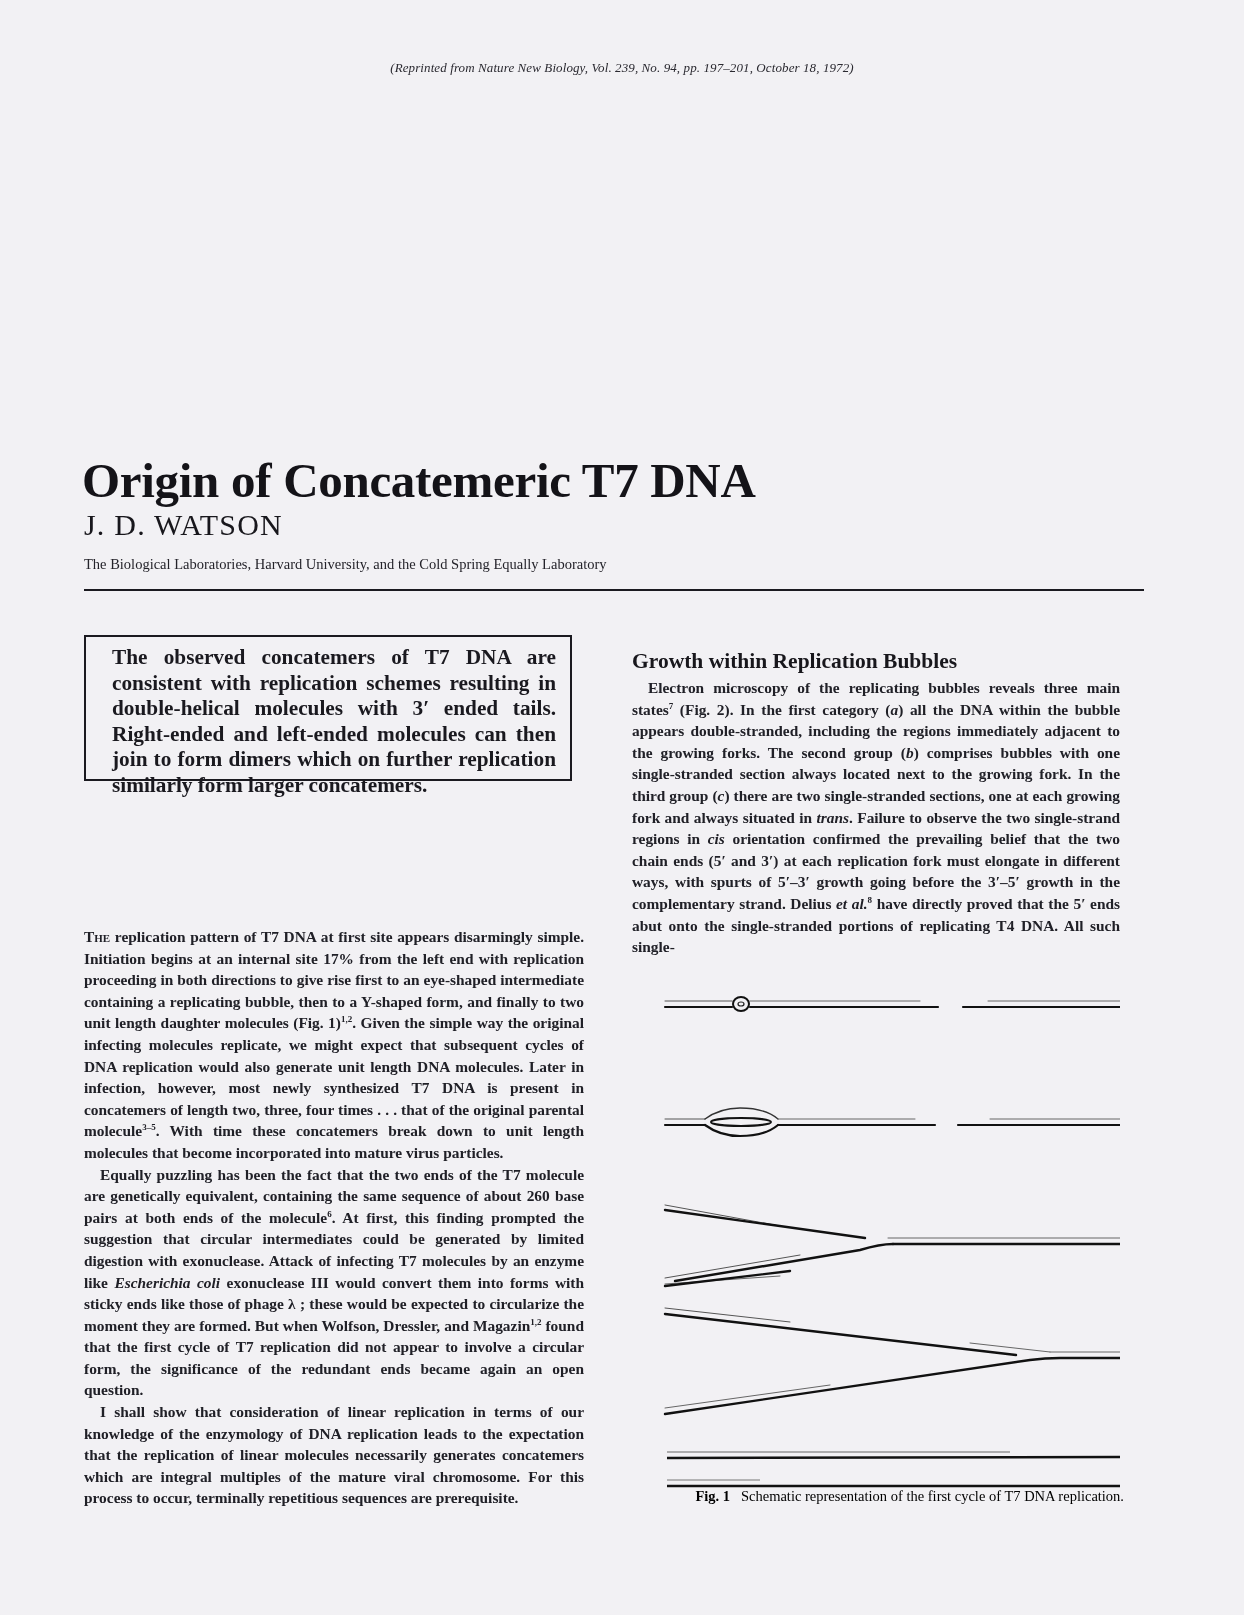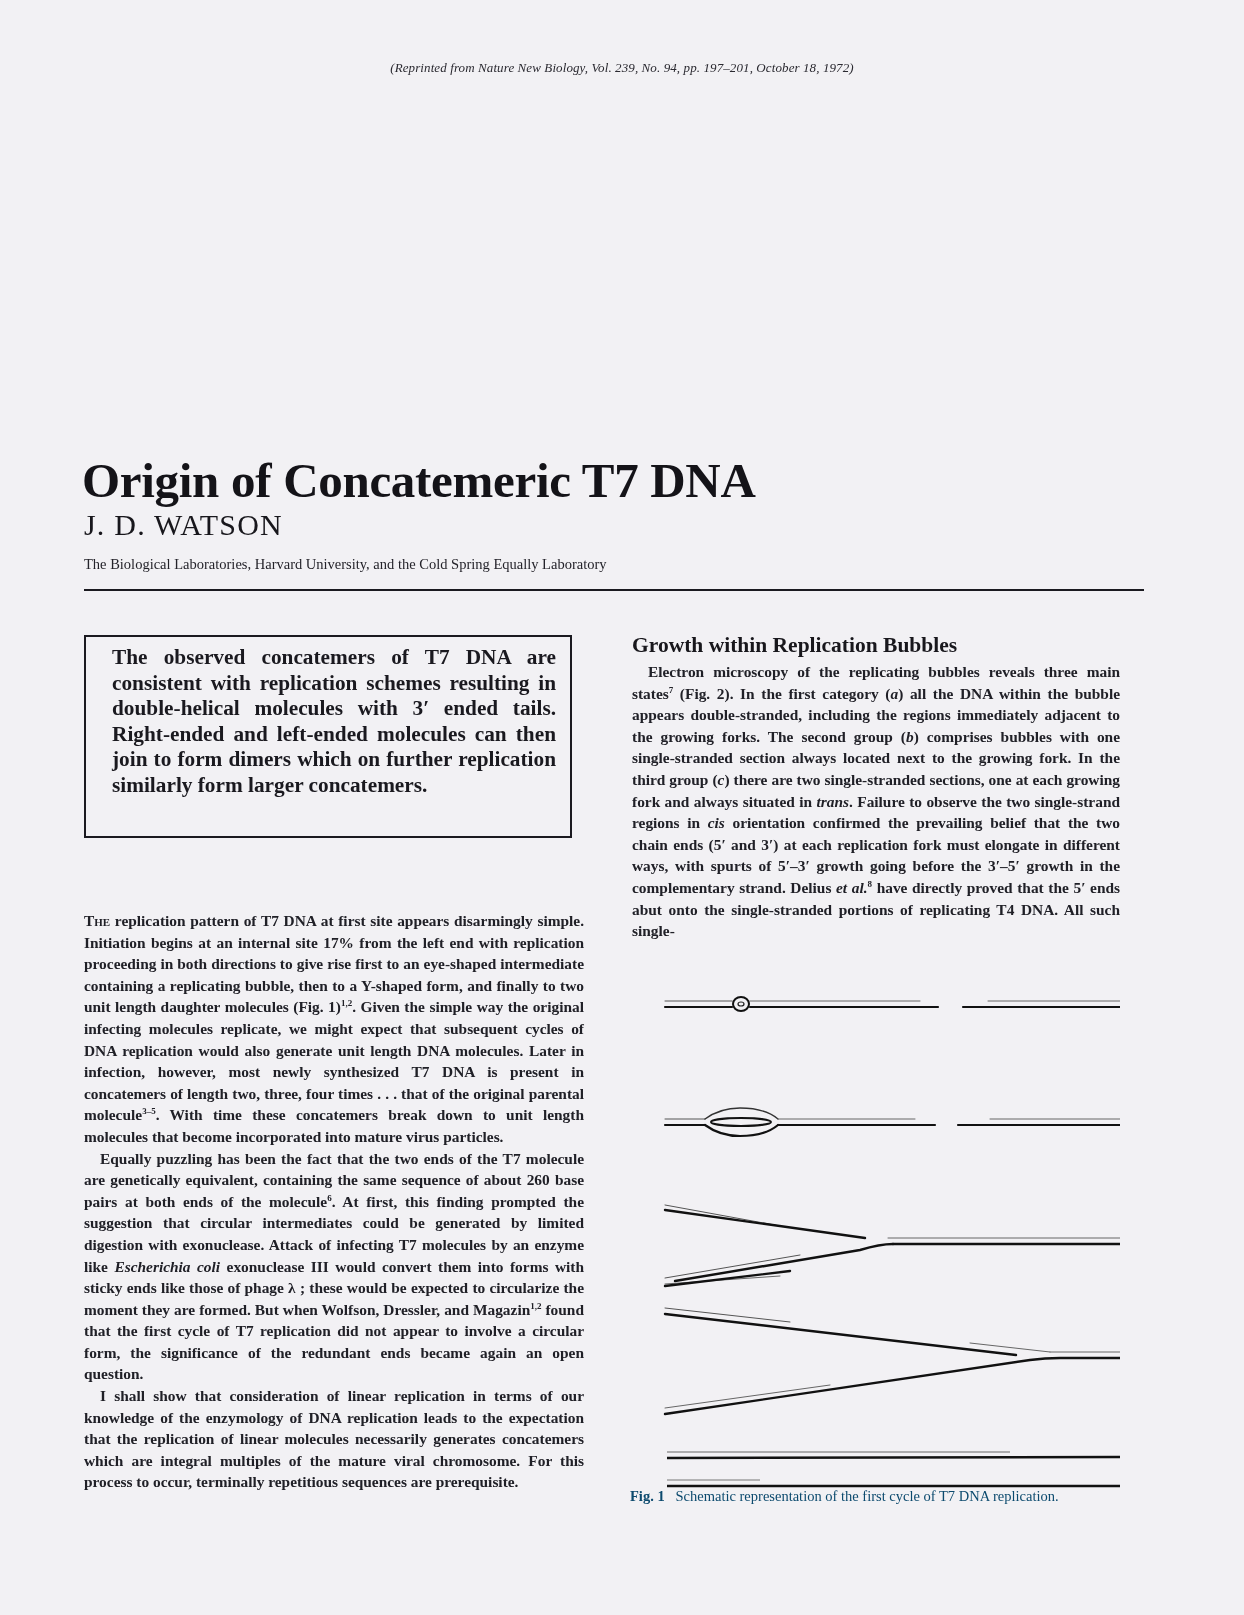--- a/index.html
+++ b/index.html
@@ -4,32 +4,32 @@
 <style>
   html,body{margin:0;padding:0;}
   body{width:1244px;height:1615px;background:#f2f1f4;position:relative;overflow:hidden;
        font-family:"Liberation Serif","DejaVu Serif",serif;color:#1c1b20;}
   .abs{position:absolute;}
   #reprint{left:0;width:1244px;top:60px;text-align:center;font-style:italic;font-size:13px;color:#2a2930;letter-spacing:0.1px;}
   #title{left:82px;top:412px;font-size:49px;font-weight:bold;color:#141318;letter-spacing:-0.3px;font-family:"Liberation Serif",serif;margin-top:40px;}
   #author{left:84px;top:508px;font-size:30px;font-weight:normal;letter-spacing:1.2px;color:#18171c;}
   #affil{left:84px;top:556px;font-size:14.5px;color:#24232a;}
   #rule{left:84px;top:589px;width:1060px;height:0;border-top:2.5px solid #1b1a20;}
-  #abstract-box{left:84px;top:635px;width:488px;height:203px;border:2px solid #1b1a20;box-sizing:border-box;padding:8px 14px 0 26px;}
+  #abstract-box{left:84px;top:635px;width:488px;height:146px;border:2px solid #1b1a20;box-sizing:border-box;padding:8px 14px 0 26px;}
   #abstract-text{font-size:21.3px;font-weight:bold;line-height:25.5px;text-align:justify;color:#1a191f;}
-  .col{font-size:15.4px;line-height:21.6px;text-align:justify;color:#202027;}
+  .col{font-size:15.4px;line-height:21.6px;text-align:justify;color:#202027;margin-top:16px;}
   .col p{margin:0;text-indent:16px;font-weight:bold;}
   .col p.noindent{text-indent:0;}
   #col-left{left:84px;top:910px;width:500px;}
   #col-right{left:632px;top:632px;width:488px;}
   #sec-heading{font-size:21.5px;font-weight:bold;color:#18171c;margin-bottom:2px;line-height:27px;}
   .sc{font-variant:small-caps;}
   sup{font-size:9px;line-height:0;}
   #figure{left:640px;top:968px;width:480px;height:500px;}
-  #caption{left:630px;top:1488px;width:494px;text-align:left;font-size:14.5px;line-height:17px;color:#0c4a6e;}
+  #caption{left:630px;top:1488px;width:494px;text-align:right;font-size:14.5px;line-height:17px;color:#000000;}
   #caption b{font-weight:bold;}
 </style>
 </head>
 <body>
 
 <div id="reprint" class="abs">(Reprinted from Nature New Biology, Vol. 239, No. 94, pp. 197–201, October 18, 1972)</div>
 
 <div id="title" class="abs">Origin of Concatemeric T7 DNA</div>
 <div id="author" class="abs">J. D. WATSON</div>
 <div id="affil" class="abs">The Biological Laboratories, Harvard University, and the Cold Spring Equally Laboratory</div>

